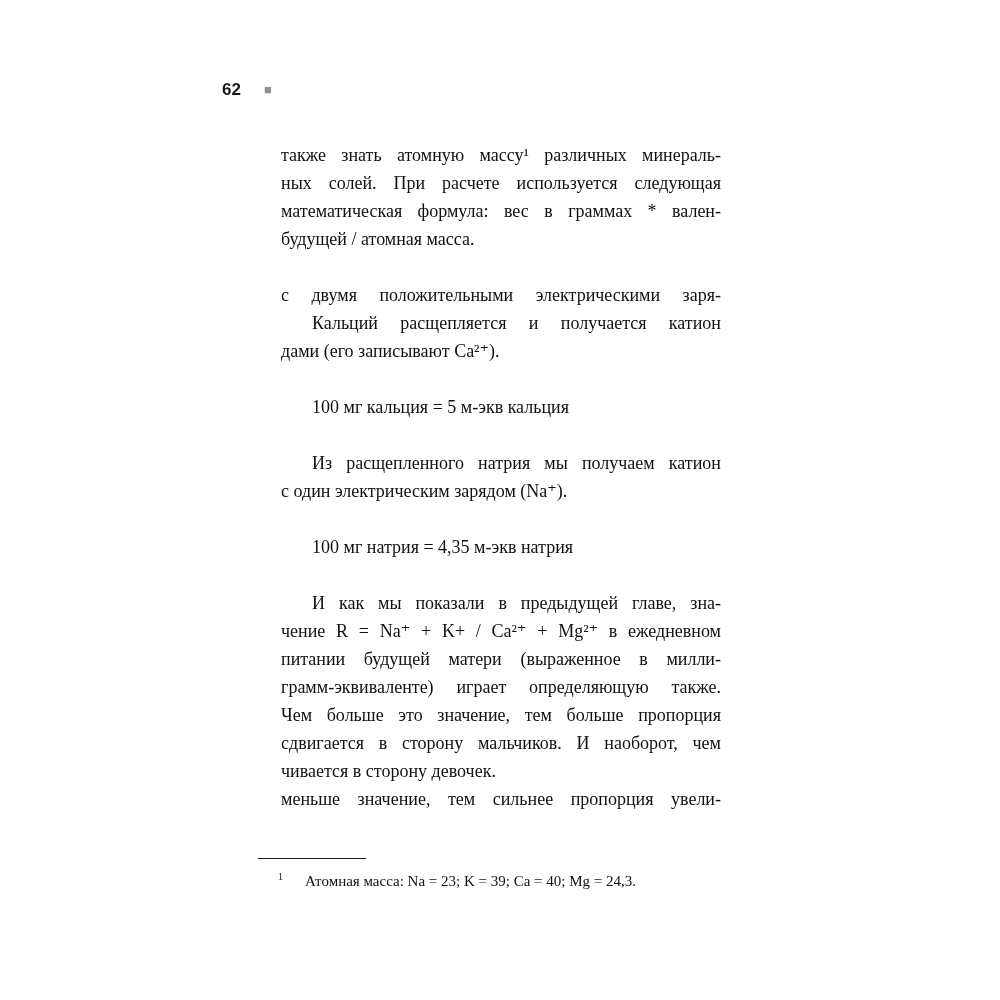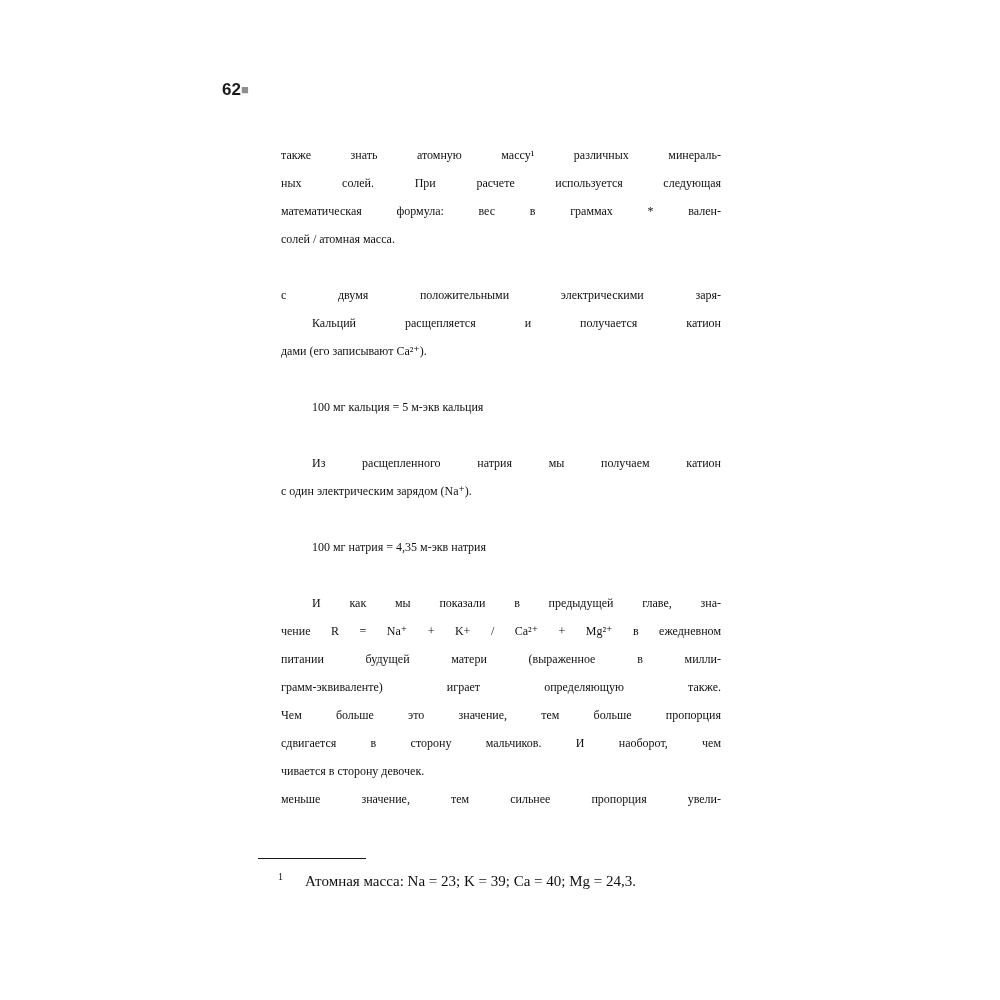--- a/index.html
+++ b/index.html
@@ -24,21 +24,21 @@
     left: 0;
     width: 1000px;
     height: 24px;
   }
   .page-number-group {
     position: absolute;
     left: 222px;
     top: 0;
     display: flex;
     align-items: center;
-    gap: 0;
+    gap: 23px;
   }
   .page-number {
     font-family: "Liberation Sans", sans-serif;
     font-weight: bold;
     font-size: 17px;
     color: #1a1a1a;
     line-height: 20px;
   }
   .page-ornament {
     font-size: 13px;
@@ -62,21 +62,21 @@
   .text-column {
     position: absolute;
     left: 281px;
     top: 141px;
     width: 440px;
   }
   .paragraph {
     margin: 0 0 28px 0;
   }
   .line {
-    font-size: 12px;
+    font-size: 18px;
     line-height: 28px;
     text-align: justify;
     text-align-last: justify;
     white-space: normal;
   }
   .line.last {
     text-align-last: left;
   }
   .line.indent {
     text-indent: 31px;
@@ -118,21 +118,21 @@
       <span class="page-number">62</span>
       <span class="page-ornament">■</span>
     </div>
   </header>
 
   <main class="text-column">
       <div class="paragraph">
         <div class="line">также знать атомную массу¹ различных минераль-</div>
         <div class="line">ных солей. При расчете используется следующая</div>
         <div class="line">математическая формула: вес в граммах * вален-</div>
-        <div class="line last">солей / атомная масса.</div>
+        <div class="line last">будущей / атомная масса.</div>
       </div>
       <div class="paragraph">
         <div class="line">с двумя положительными электрическими заря-</div>
         <div class="line indent">Кальций расщепляется и получается катион</div>
         <div class="line last">дами (его записывают Ca²⁺).</div>
       </div>
       <div class="paragraph">
         <div class="line last indent">100 мг кальция = 5 м-экв кальция</div>
       </div>
       <div class="paragraph">

